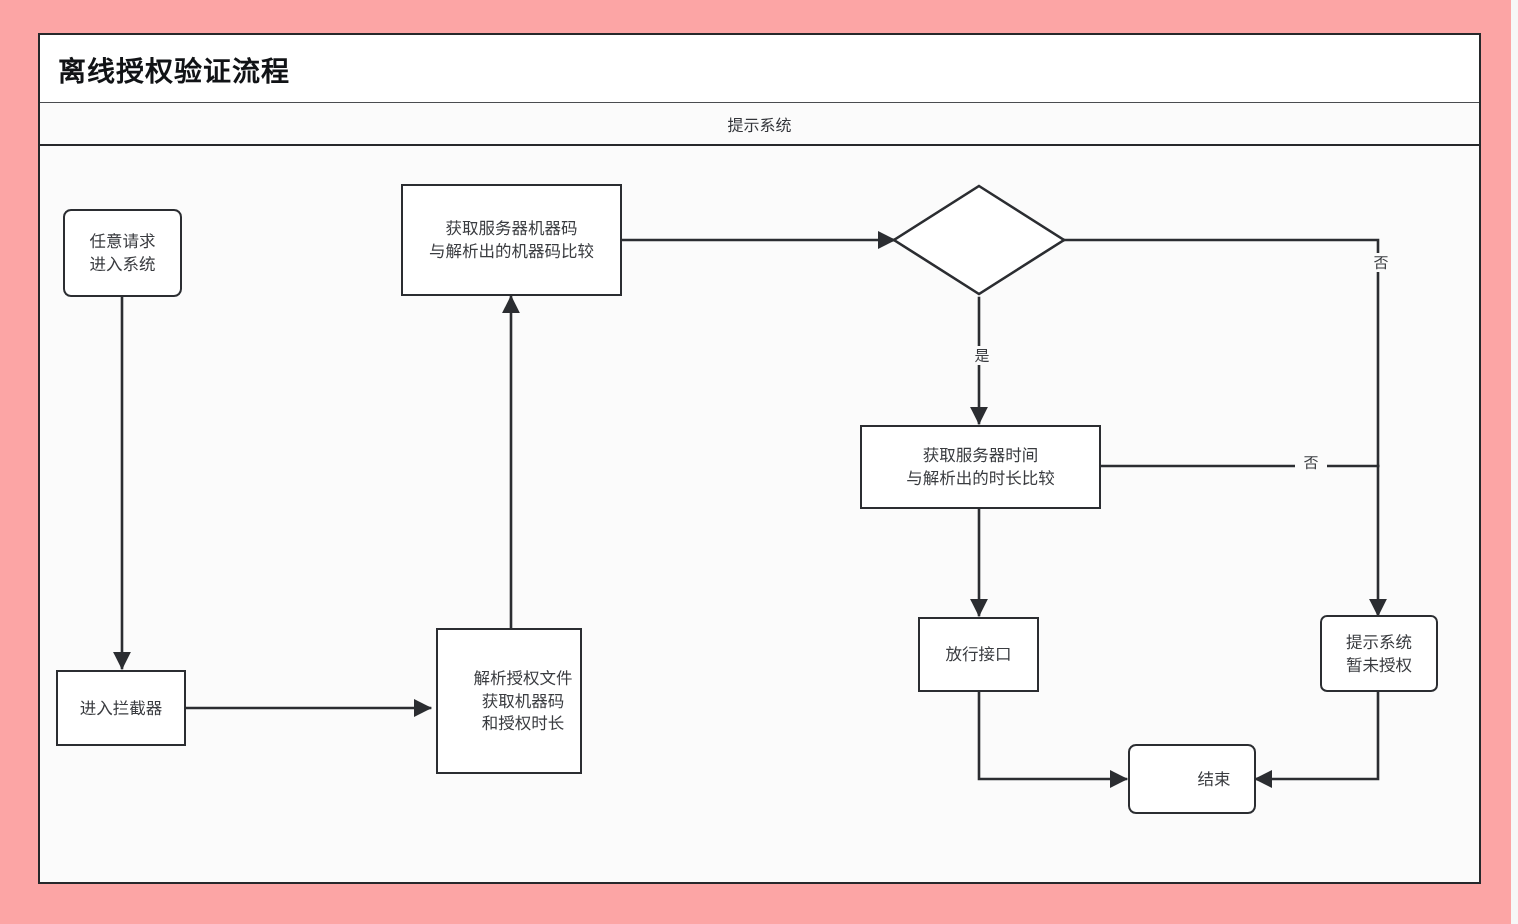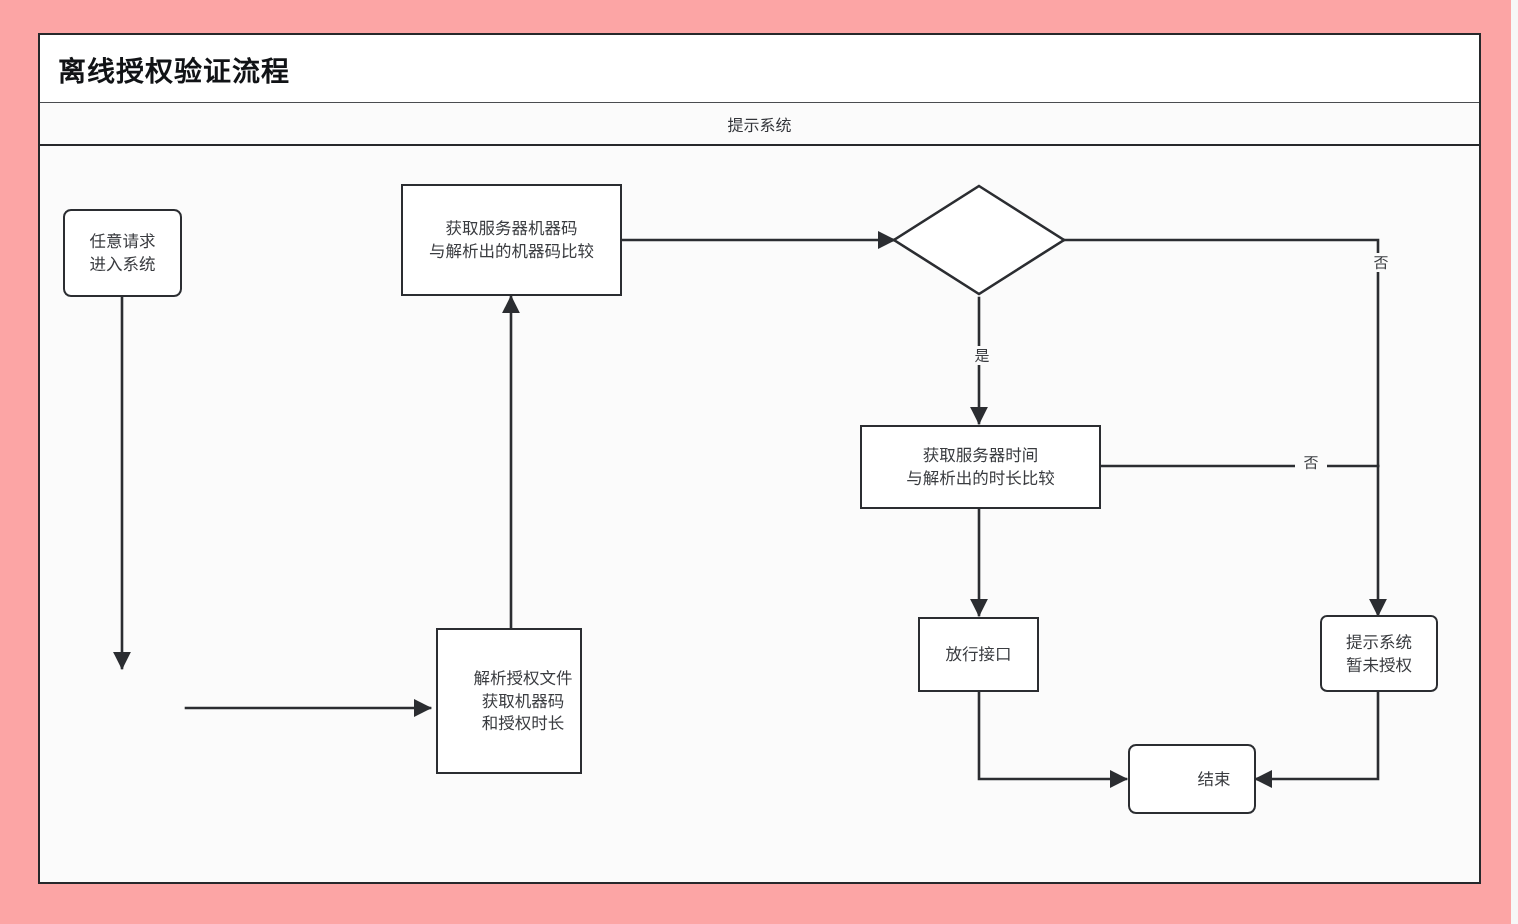--- a/index.html
+++ b/index.html
@@ -162,20 +162,23 @@
 
       <path d="M 979 186 L 1064 240 L 979 294 L 894 240 Z" fill="#ffffff"></path>
     </g>
   </svg>
 
   <div class="node terminator" style="left:63px; top:209px; width:119px; height:88px;">
     <span>任意请求
 进入系统</span>
   </div>
 
+  <div class="node" style="left:56px; top:670px; width:130px; height:76px;">
+    <span>进入拦截器</span>
+  </div>
 
   <div class="node" style="left:436px; top:628px; width:146px; height:146px;padding-left:28px;">
     <span>解析授权文件
 获取机器码
 和授权时长</span>
   </div>
 
   <div class="node" style="left:401px; top:184px; width:221px; height:112px;">
     <span>获取服务器机器码
 与解析出的机器码比较</span>

